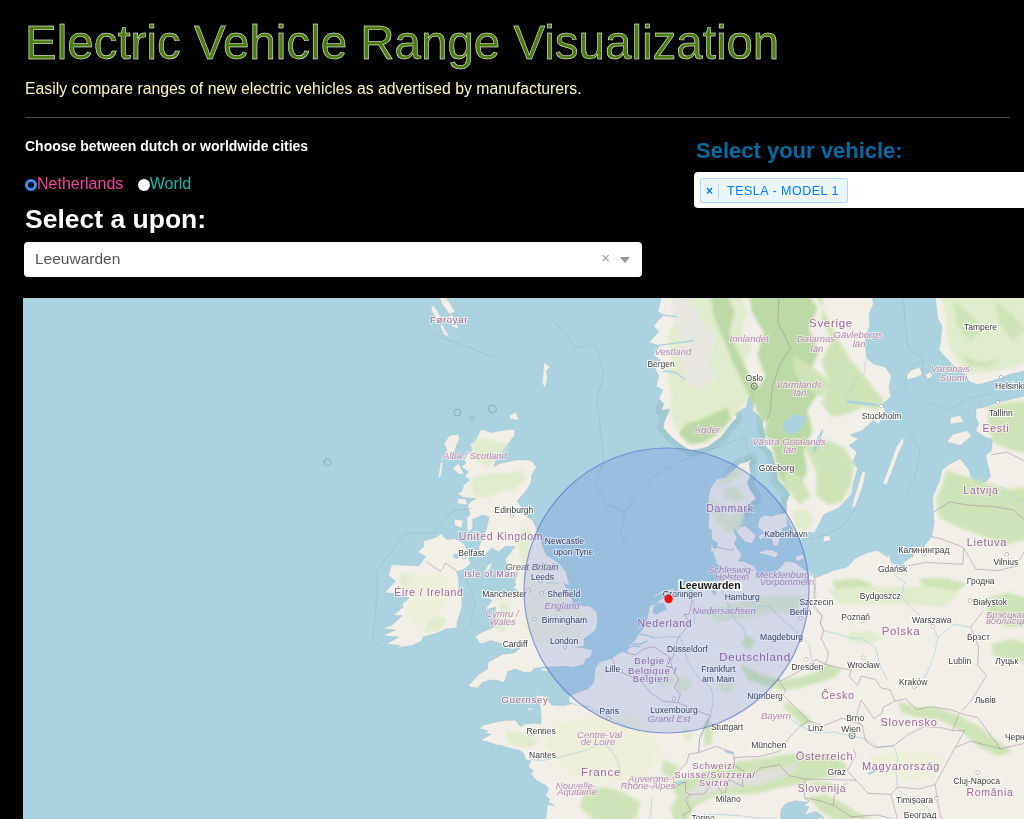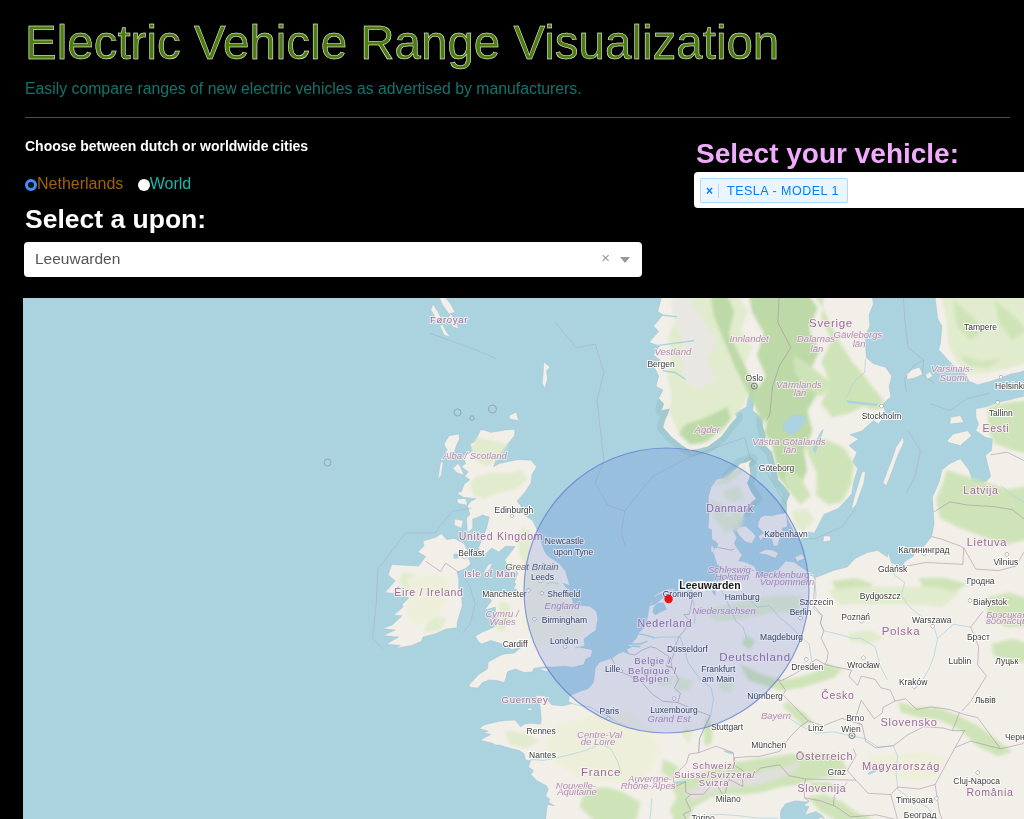--- a/index.html
+++ b/index.html
@@ -1,32 +1,32 @@
 <!DOCTYPE html>
 <html><head><meta charset="utf-8"><style>
 html,body{margin:0;padding:0;background:#000;width:1024px;height:819px;overflow:hidden;
 font-family:"Liberation Sans",sans-serif;}
 .abs{position:absolute;}
 </style></head>
 <body>
 <div class="abs" style="left:25px;top:15px;width:990px;color:#4d7c0f;font-size:47.5px;font-weight:500;-webkit-text-stroke:0.5px #fff;letter-spacing:0px;white-space:nowrap">Electric Vehicle Range Visualization</div>
-<div class="abs" style="left:25px;top:80px;color:#0f766e;font-size:15.8px;">Easily compare ranges of new electric vehicles as advertised by manufacturers.</div>
+<div class="abs" style="left:25px;top:80px;color:#fef9c3;font-size:15.8px;">Easily compare ranges of new electric vehicles as advertised by manufacturers.</div>
 <div class="abs" style="left:25px;top:117px;width:985px;border-top:1px solid #4d4d4d;"></div>
 <div class="abs" style="left:25px;top:138px;color:#fff;font-size:14px;font-weight:bold;">Choose between dutch or worldwide cities</div>
 <div class="abs" style="left:25px;top:175px;">
-  <span style="display:inline-block;width:12px;height:12px;border-radius:50%;border:3px solid #418cf8;background:#0c1016;vertical-align:-1px;box-sizing:border-box"></span><span style="color:#a16207;font-size:16px;vertical-align:1px;">Netherlands</span>
+  <span style="display:inline-block;width:12px;height:12px;border-radius:50%;border:3px solid #418cf8;background:#0c1016;vertical-align:-1px;box-sizing:border-box"></span><span style="color:#ec4899;font-size:16px;vertical-align:1px;">Netherlands</span>
   <span style="display:inline-block;width:12px;height:12px;border-radius:50%;background:#fff;vertical-align:-1px;margin-left:10px;"></span><span style="color:#14b8a6;font-size:16px;vertical-align:1px;">World</span>
 </div>
 <div class="abs" style="left:25px;top:204px;color:#fff;font-size:26.5px;font-weight:bold;">Select a upon:</div>
 <div class="abs" style="left:24px;top:242px;width:618px;height:35px;background:#fff;border-radius:4px;">
   <span style="position:absolute;left:11px;top:8px;font-size:15.5px;color:#555;">Leeuwarden</span>
   <span style="position:absolute;right:32px;top:7px;font-size:15px;color:#999;">×</span>
   <span style="position:absolute;right:12px;top:15px;width:0;height:0;border-left:5px solid transparent;border-right:5px solid transparent;border-top:6px solid #999;"></span>
 </div>
-<div class="abs" style="left:696px;top:138px;color:#f0abfc;font-size:28px;font-weight:bold;">Select your vehicle:</div>
+<div class="abs" style="left:696px;top:138px;color:#0369a1;font-size:22px;font-weight:bold;">Select your vehicle:</div>
 <div class="abs" style="left:694px;top:172px;width:400px;height:36px;background:#fff;border-radius:4px;">
   <span style="position:absolute;left:6px;top:6px;height:25px;background:#ebf5ff;border:1px solid rgba(0,126,255,0.24);border-radius:2px;color:#007eff;font-size:12.5px;box-sizing:border-box;display:inline-flex;align-items:center;">
     <span style="padding:0 5px;border-right:1px solid rgba(0,126,255,0.24);font-weight:bold;font-size:12px;">×</span>
     <span style="padding:0 8px;letter-spacing:0.5px;">TESLA - MODEL 1</span>
   </span>
 </div>
 <div class="abs" style="left:23px;top:298px;width:1001px;height:521px;overflow:hidden;">
 <svg width="1001" height="521" viewBox="0 0 1001 521" style="display:block">
 <defs>
         <filter id="soft" x="-10%" y="-10%" width="120%" height="120%">

